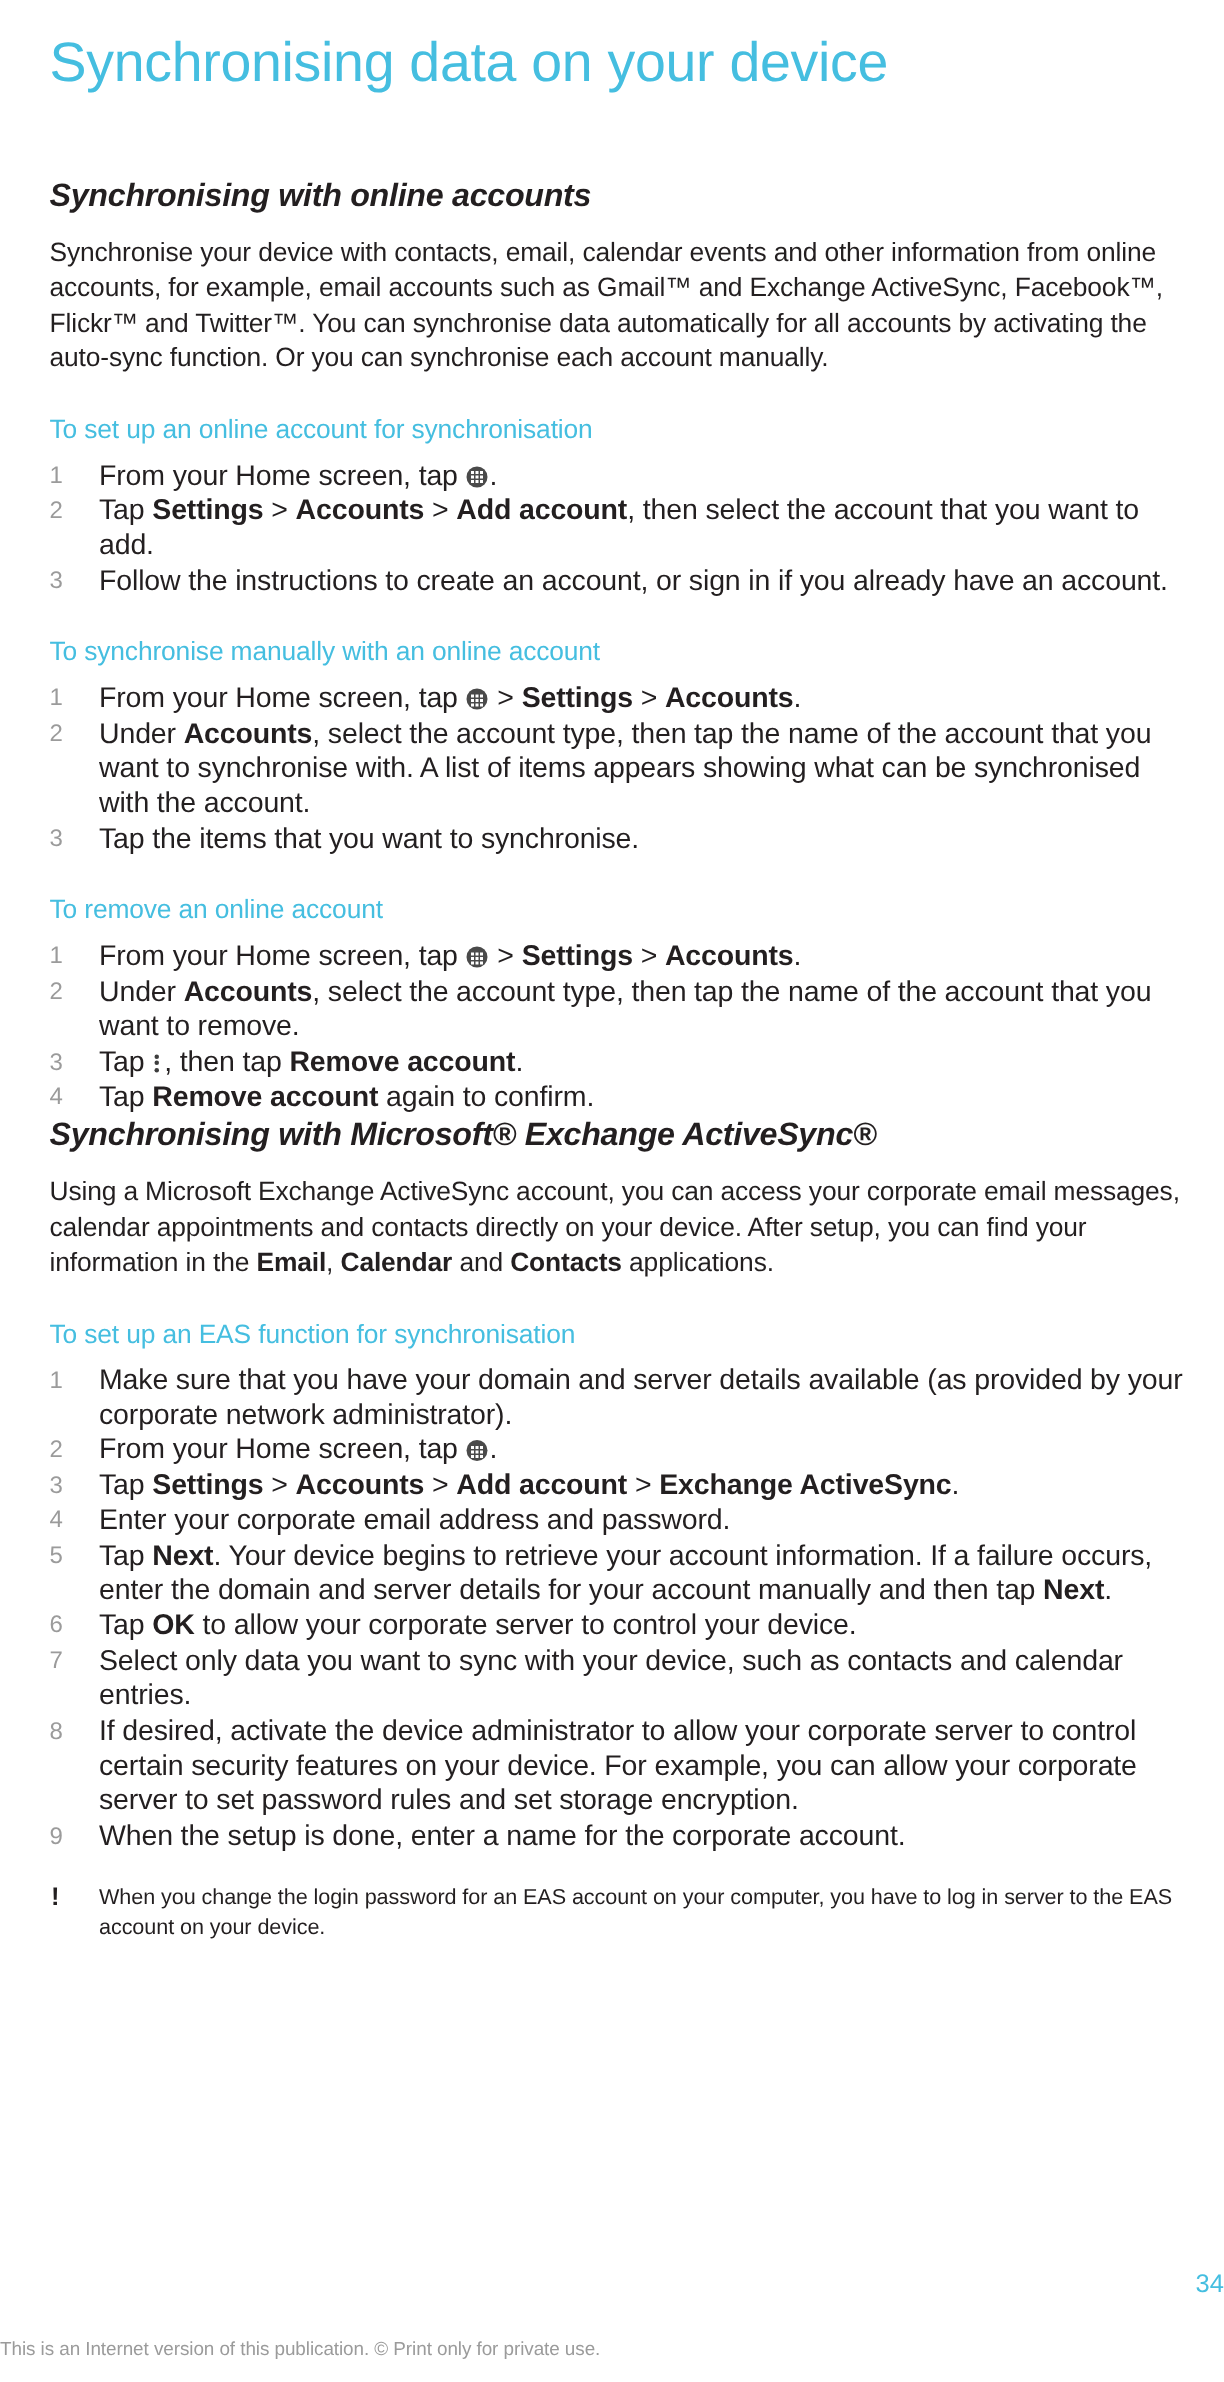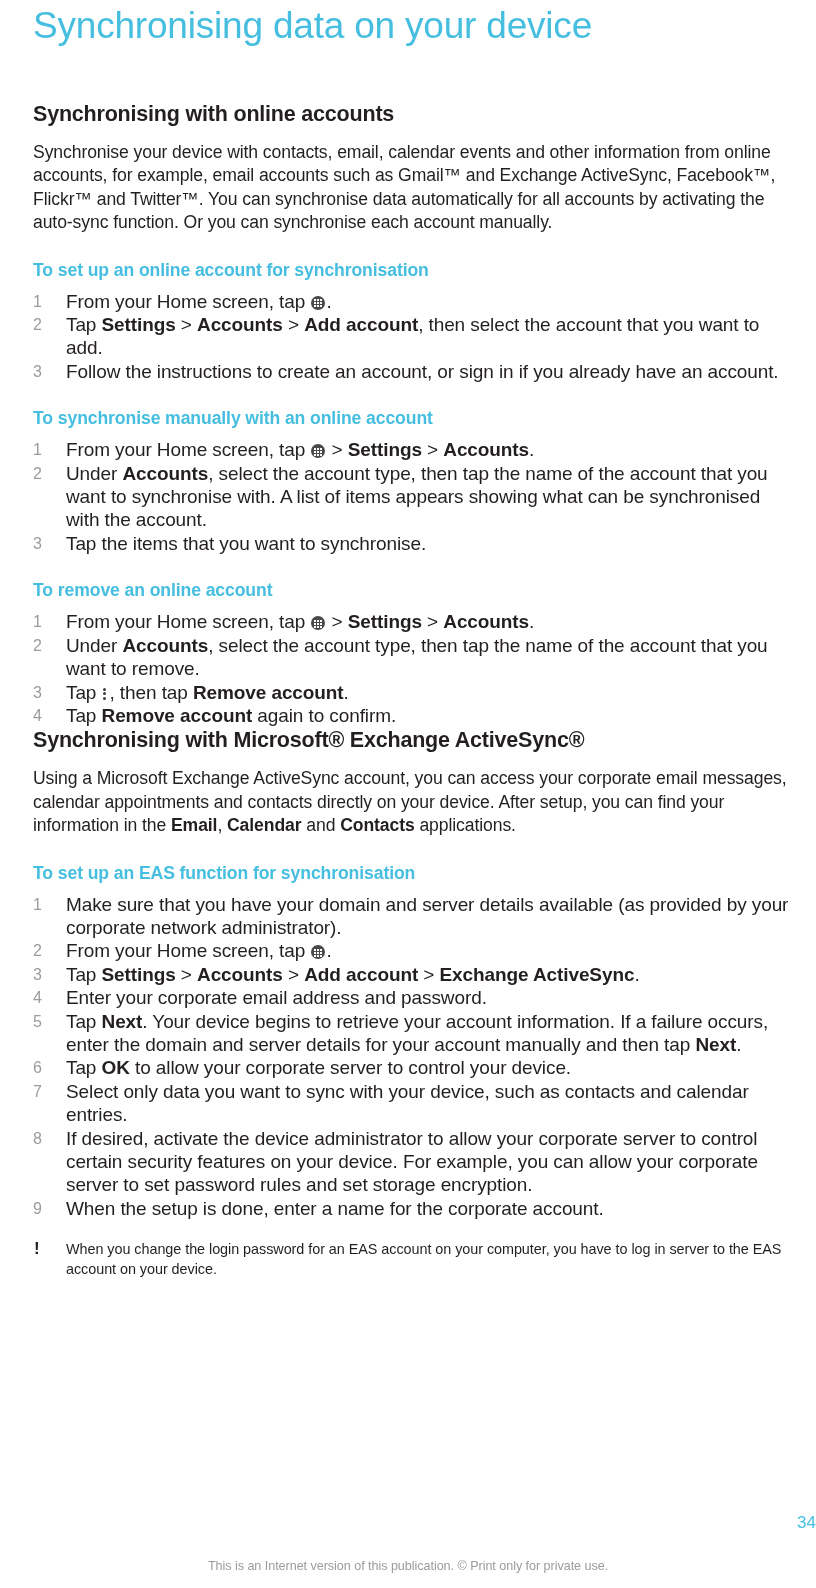--- a/index.html
+++ b/index.html
@@ -13,21 +13,21 @@
     position: relative;
     font-family: "Liberation Sans", sans-serif;
     color: #231f20;
     -webkit-font-smoothing: antialiased;
   }
   .page {
     position: relative;
     width: 816px;
     height: 1588px;
     box-sizing: border-box;
-    padding: 0 18px 0 33px;
+    padding: 16px 18px 0 33px;
   }
 
   
   .doc-title {
     color: #45bee0;
     font-size: 37px;
     font-weight: 400;
     line-height: 44px;
     letter-spacing: -0.2px;
     margin: 0;
@@ -35,38 +35,39 @@
   }
 
   
   .section-heading {
     font-size: 21.5px;
     font-weight: bold;
     line-height: 26px;
     letter-spacing: -0.2px;
     margin: 0;
     color: #231f20;
+    font-style: italic;
   }
   .h2-first { margin-top: 53px; }
   .h2-second { }
 
   
   .body-par {
     font-size: 17.6px;
     line-height: 23.4px;
     margin: 14px 0 0 0;
     color: #231f20;
     letter-spacing: -0.1px;
   }
 
   
   .proc-heading {
     color: #45bee0;
     font-size: 17.6px;
-    font-weight: 700;
+    font-weight: 400;
     line-height: 22px;
     margin: 24px 0 0 0;
     letter-spacing: -0.1px;
   }
 
   
   ol.steps {
     list-style: none;
     margin: 9px 0 0 0;
     padding: 0;
@@ -164,21 +165,20 @@
     text-align: right;
     color: #45bee0;
     font-size: 17px;
     line-height: 20px;
   }
   .footer-note {
     position: absolute;
     left: 0;
     right: 0;
     top: 1558px;
-    text-align: center;
     color: #9b9b9b;
     font-size: 12.6px;
     line-height: 16px;
     letter-spacing: -0.05px;
   }
 </style>
 </head>
 <body>
 
 <div class="page">

